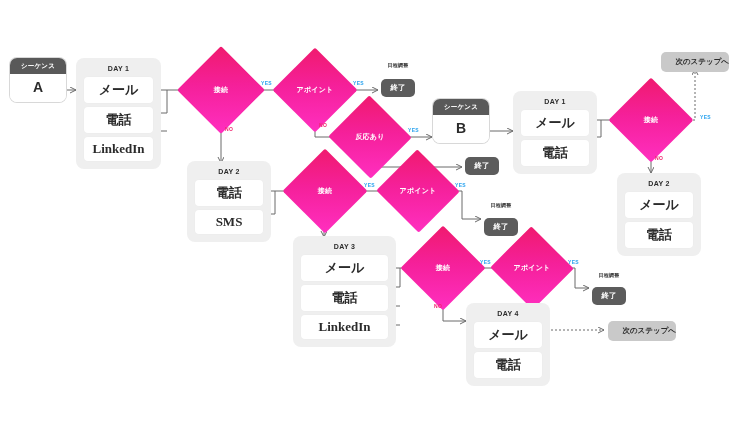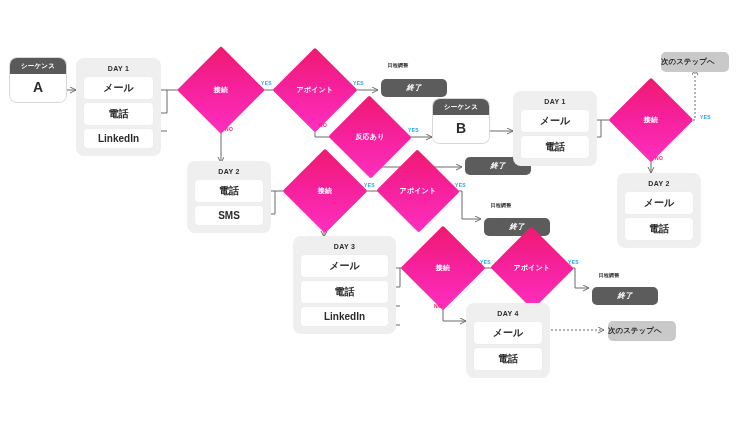--- a/index.html
+++ b/index.html
@@ -18,40 +18,40 @@
        box-shadow:0 0 0 1px #d8d8d8;background:#ffffff;}
   .seq .seq-head{background:#595959;color:#ffffff;font-size:6.5px;font-weight:700;
        text-align:center;padding:4px 0 3px;letter-spacing:.2px;}
   .seq .seq-body{background:#ffffff;color:#2b2b2b;font-size:14px;font-weight:700;
        text-align:center;padding:5px 0 7px;}
 
   
   .day{position:absolute;background:#efefef;border-radius:8px;padding:6px 8px 8px;}
   .day .day-title{font-size:7px;font-weight:700;color:#2b2b2b;text-align:center;
        letter-spacing:.3px;margin:1px 0 5px;}
-  .day .chan{background:#ffffff;border-radius:4px;font-size:10px;font-weight:700;
+  .day .chan{background:#ffffff;border-radius:4px;font-size:13px;font-weight:700;
        color:#2b2b2b;text-align:center;padding:4px 0;margin-bottom:4px;
        box-shadow:0 0 0 .5px #ececec;}
-  .day .chan:last-child{margin-bottom:0;}
+  .day .chan:last-child{margin-bottom:0;font-family:Liberation Serif, serif;}
 
   
   .dia{position:absolute;display:flex;align-items:center;justify-content:center;}
   .dia .shape{position:absolute;left:0;top:0;width:100%;height:100%;
        background:linear-gradient(135deg,#f01a6e 0%,#f5209a 45%,#ff2fc0 100%);
        transform:rotate(45deg);border-radius:2px;}
   .dia .dlabel{position:relative;z-index:2;color:#ffffff;font-size:7px;font-weight:700;
        white-space:nowrap;letter-spacing:.2px;}
 
   
   .endbox{position:absolute;background:#5c5c5c;color:#ffffff;border-radius:5px;
-       font-size:7.5px;font-weight:700;text-align:center;padding:4px 16px;font-style:italic;}
+       font-size:7.5px;font-weight:700;text-align:center;padding:4px 0;}
   .caption{position:absolute;font-size:5px;font-weight:700;color:#2b2b2b;
        text-align:center;white-space:nowrap;letter-spacing:.2px;}
   .nextbox{position:absolute;background:#c9c9c9;color:#2b2b2b;border-radius:5px;
-       font-size:7.5px;font-weight:700;text-align:left;padding:5px 0;}
+       font-size:7.5px;font-weight:700;text-align:right;padding:5px 0;}
 
   
   .elabel{position:absolute;font-size:5px;font-weight:700;letter-spacing:.3px;}
   .yes{color:#29a3ef;}
   .no{color:#f0256f;}
 </style>
 </head>
 <body>
 
 <div id="canvas">

